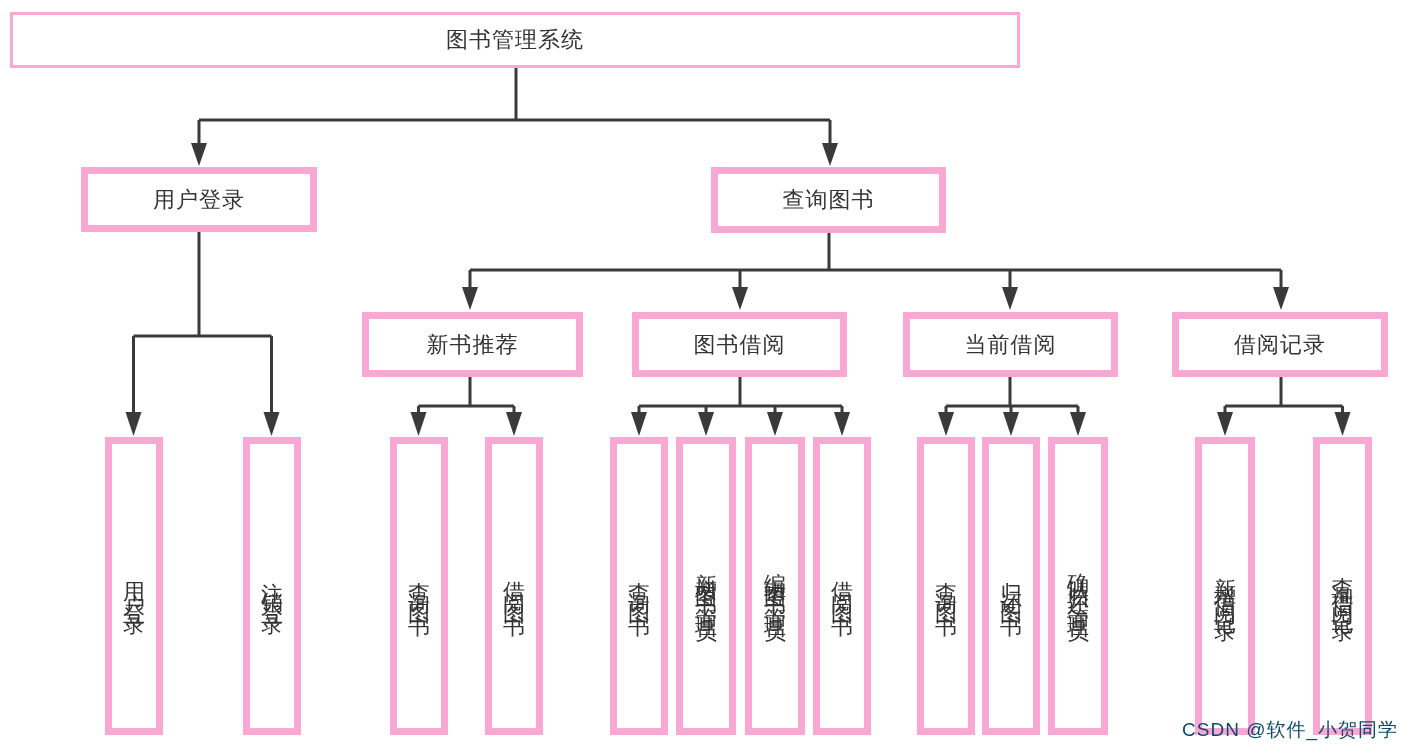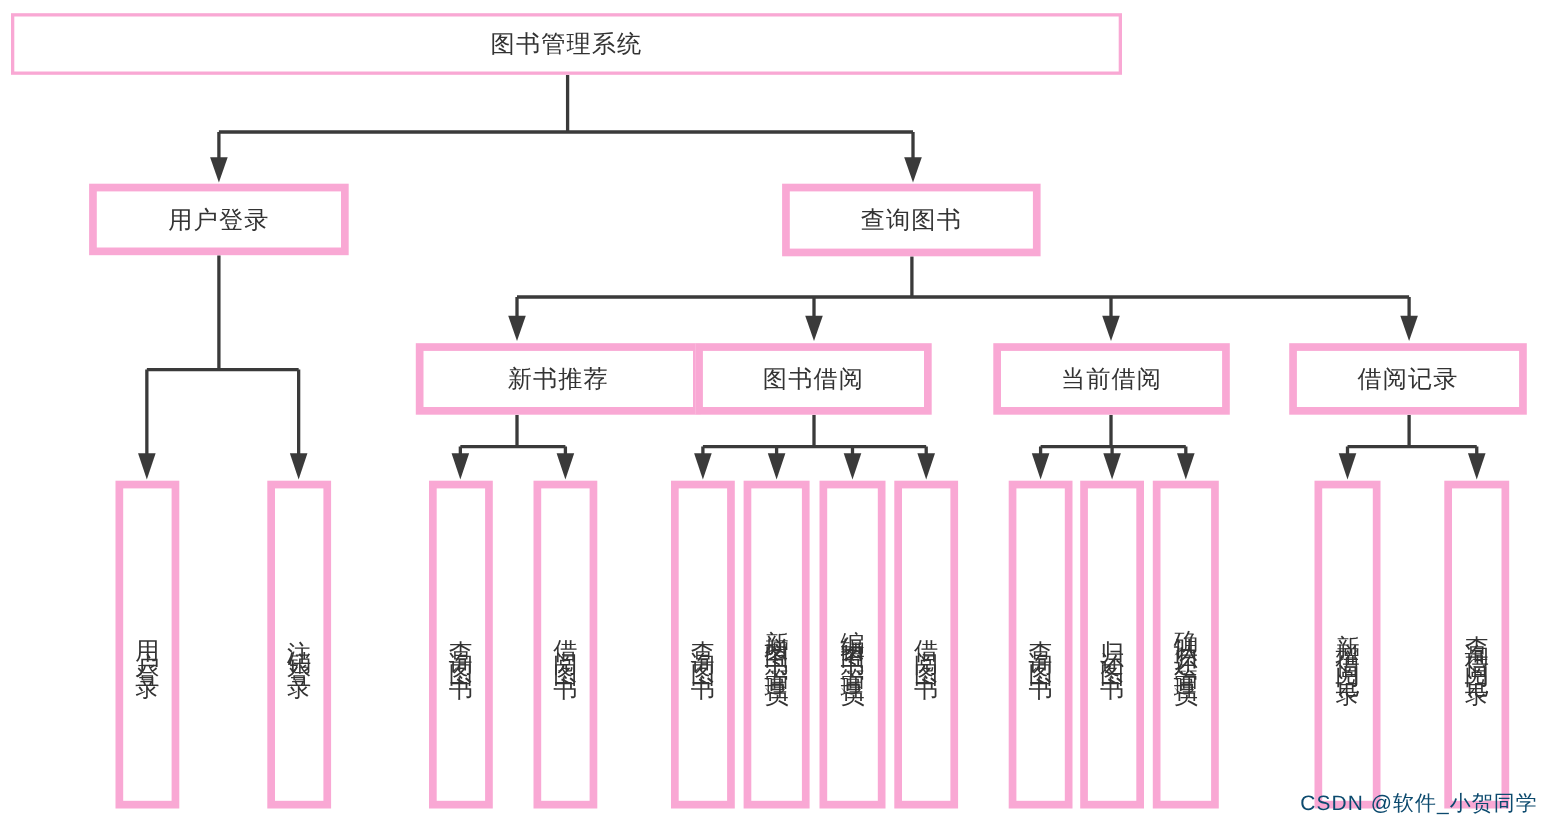--- a/index.html
+++ b/index.html
@@ -77,21 +77,21 @@
     <span class="h-label">图书管理系统</span>
   </div>
 
   <div class="box" style="left:81px; top:167px; width:236px; height:65px;">
     <span class="h-label">用户登录</span>
   </div>
   <div class="box" style="left:711px; top:167px; width:235px; height:66px;">
     <span class="h-label">查询图书</span>
   </div>
 
-  <div class="box" style="left:378px; top:312px; width:259px; height:65px;">
+  <div class="box" style="left:362px; top:312px; width:221px; height:65px;">
     <span class="h-label">新书推荐</span>
   </div>
   <div class="box" style="left:632px; top:312px; width:215px; height:65px;">
     <span class="h-label">图书借阅</span>
   </div>
   <div class="box" style="left:903px; top:312px; width:215px; height:65px;">
     <span class="h-label">当前借阅</span>
   </div>
   <div class="box" style="left:1172px; top:312px; width:216px; height:65px;">
     <span class="h-label">借阅记录</span>

